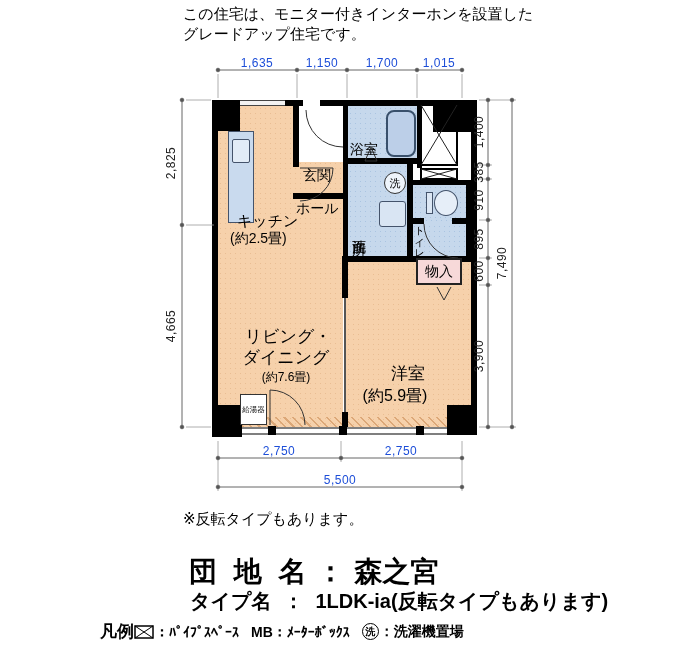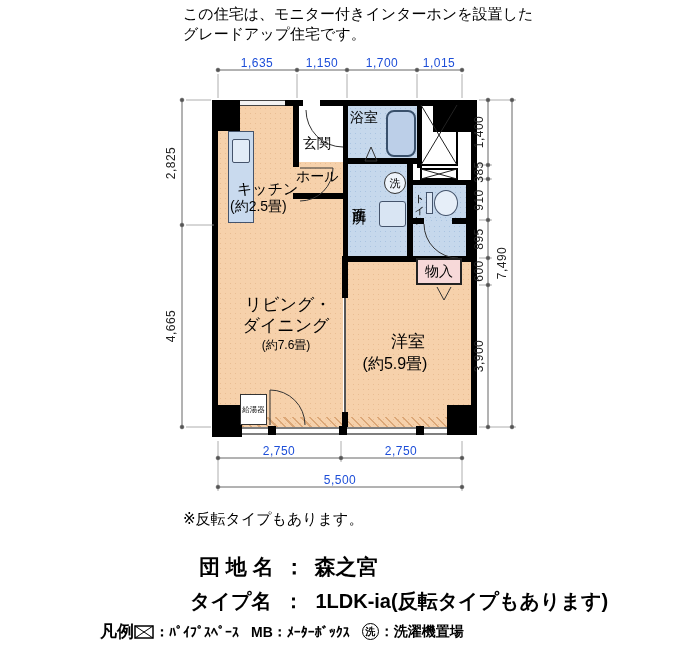--- a/index.html
+++ b/index.html
@@ -4,21 +4,21 @@
 <style>
   html,body{margin:0;padding:0;}
   body{font-family:"Liberation Sans","DejaVu Sans",sans-serif;background:#fff;}
   #page{position:relative;width:700px;height:650px;background:#ffffff;overflow:hidden;color:#000;}
   .abs{position:absolute;}
   .orange{background-color:#f6d1ab;background-image:radial-gradient(#e9bd92 15%,rgba(0,0,0,0) 16%);background-size:5px 5px;}
   .blue{background-color:#c6d8ec;background-image:radial-gradient(#aac4e1 15%,rgba(0,0,0,0) 16%);background-size:5px 5px;}
   .white-room{background:#ffffff;}
   .wall{position:absolute;background:#000;}
   .pline{position:absolute;background:#555;}
-  .rlabel{position:absolute;color:#000;white-space:nowrap;line-height:1.1;z-index:6;}
+  .rlabel{position:absolute;color:#000;white-space:nowrap;line-height:1.1;z-index:6;margin-top:32px;}
   .center-x{transform:translateX(-50%);}
   .vtext{writing-mode:vertical-rl;text-orientation:upright;letter-spacing:1px;}
   .hdim{position:absolute;font-size:12px;color:#1d4ed8;white-space:nowrap;transform:translateX(-50%);z-index:6;letter-spacing:0.5px;}
   .vdim{position:absolute;font-size:12px;color:#222;white-space:nowrap;transform:translate(-50%,-50%) rotate(-90deg);z-index:6;letter-spacing:0.5px;}
   .fixture{position:absolute;z-index:4;box-sizing:border-box;}
   svg.overlay{position:absolute;left:0;top:0;z-index:5;pointer-events:none;}
   .hatch{position:absolute;z-index:2;background:repeating-linear-gradient(45deg,#dca878 0,#dca878 1.5px,rgba(0,0,0,0) 1.5px,rgba(0,0,0,0) 6px);}
   .note{position:absolute;font-size:15px;color:#000;white-space:nowrap;}
   .bigline{position:absolute;display:flex;align-items:baseline;font-weight:bold;color:#000;white-space:nowrap;}
   .legend-row{position:absolute;display:flex;align-items:center;font-size:14px;font-weight:bold;color:#000;white-space:nowrap;}
@@ -180,21 +180,21 @@
   <div class="vdim" style="left:479px;top:271px;">600</div>
   <div class="vdim" style="left:479px;top:356px;">3,900</div>
   <div class="vdim" style="left:502px;top:263px;">7,490</div>
 
   <div class="hdim" style="left:279px;top:444px;">2,750</div>
   <div class="hdim" style="left:401px;top:444px;">2,750</div>
   <div class="hdim" style="left:340px;top:473px;">5,500</div>
 
   <div class="note" style="left:183px;top:510px;">※反転タイプもあります。</div>
 
-  <div class="bigline" style="left:199px;top:553px;font-size:21px;">
+  <div class="bigline" style="left:189px;top:553px;font-size:28px;font-family:Liberation Mono, monospace;">
     <span>団 地 名</span>
     <span style="margin:0 10px;">：</span>
     <span>森之宮</span>
   </div>
 
   <div class="bigline" style="left:190px;top:588px;font-size:20px;">
     <span>タイプ名</span>
     <span style="margin:0 12px;">：</span>
     <span>1LDK-ia(反転タイプもあります)</span>
   </div>

